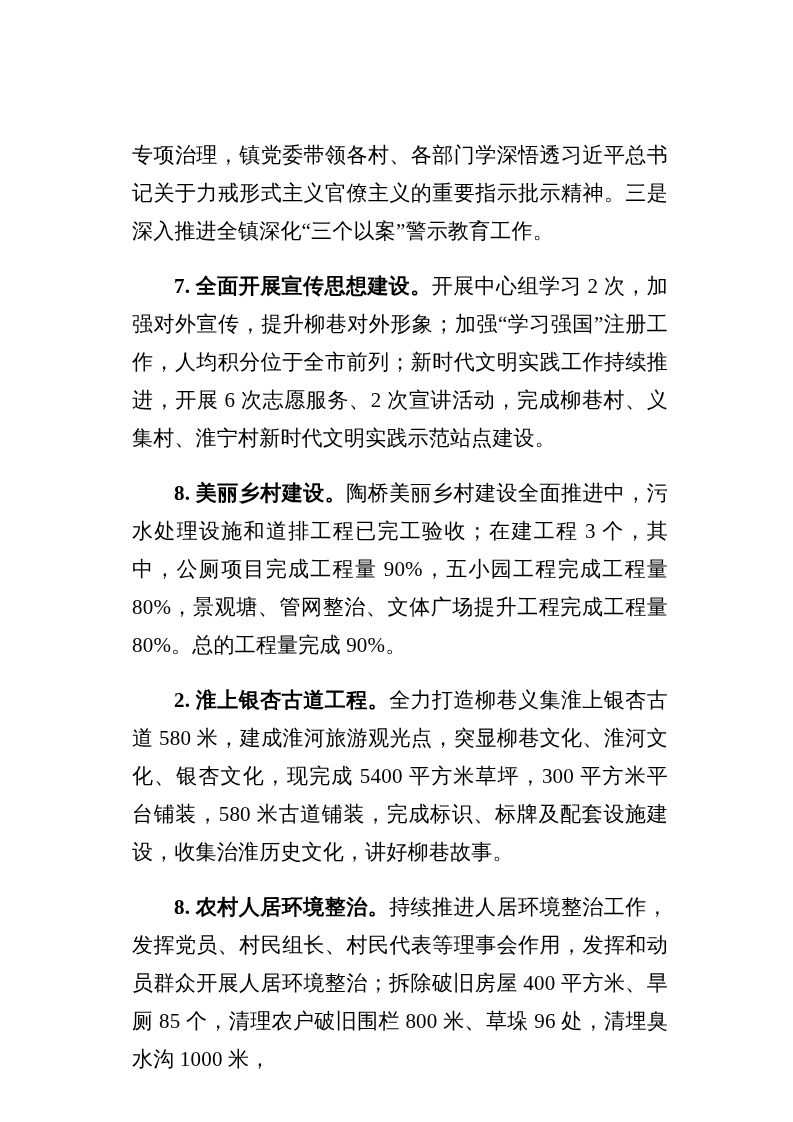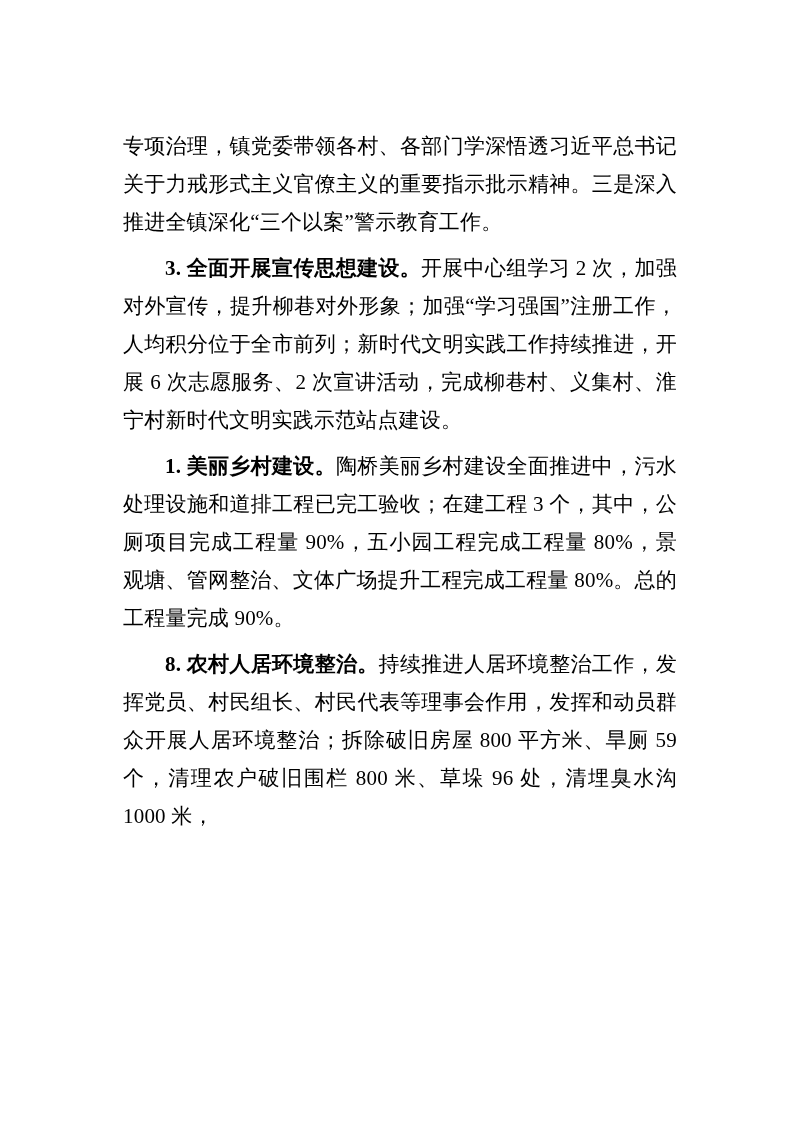--- a/index.html
+++ b/index.html
@@ -20,34 +20,35 @@
     width: 570px;
     color: #000000;
     font-family: "Liberation Serif", "DejaVu Serif", serif;
     font-size: 21px;
     line-height: 38px;
     text-align: justify;
     text-justify: inter-ideograph;
     letter-spacing: 0.2px;
   }
   .para {
-    margin: 8px;
+    margin: 17px;
     padding: 0;
     text-indent: 2em;
   }
   .para.no-indent {
     text-indent: 0;
   }
   .run-bold {
     font-weight: bold;
   }
 </style>
 </head>
 <body>
 
 <div class="page">
   <div class="doc-body">
       <p class="para no-indent"><span class="run-regular">专项治理，镇党委带领各村、各部门学深悟透习近平总书记关于力戒形式主义官僚主义的重要指示批示精神。三是深入推进全镇深化“三个以案”警示教育工作。</span></p>
-      <p class="para"><span class="run-bold">3. 全面开展宣传思想建设。</span><span class="run-regular">开展中心组学习 2 次，加强对外宣传，提升柳巷对外形象；加强“学习强国”注册工作，人均积分位于全市前列；新时代文明实践工作持续推进，开展 6 次志愿服务、2 次宣讲活动，完成柳巷村、义集村、淮宁村新时代文明实践示范站点建设。</span></p>
-      <p class="para"><span class="run-bold">1. 美丽乡村建设。</span><span class="run-regular">陶桥美丽乡村建设全面推进中，污水处理设施和道排工程已完工验收；在建工程 3 个，其中，公厕项目完成工程量 90%，五小园工程完成工程量 80%，景观塘、管网整治、文体广场提升工程完成工程量 80%。总的工程量完成 90%。</span></p>
-      <p class="para"><span class="run-bold">8. 农村人居环境整治。</span><span class="run-regular">持续推进人居环境整治工作，发挥党员、村民组长、村民代表等理事会作用，发挥和动员群众开展人居环境整治；拆除破旧房屋 800 平方米、旱厕 59 个，清理农户破旧围栏 800 米、草垛 96 处，清埋臭水沟 1000 米，</span></p>
+      <p class="para"><span class="run-bold">7. 全面开展宣传思想建设。</span><span class="run-regular">开展中心组学习 2 次，加强对外宣传，提升柳巷对外形象；加强“学习强国”注册工作，人均积分位于全市前列；新时代文明实践工作持续推进，开展 6 次志愿服务、2 次宣讲活动，完成柳巷村、义集村、淮宁村新时代文明实践示范站点建设。</span></p>
+      <p class="para"><span class="run-bold">8. 美丽乡村建设。</span><span class="run-regular">陶桥美丽乡村建设全面推进中，污水处理设施和道排工程已完工验收；在建工程 3 个，其中，公厕项目完成工程量 90%，五小园工程完成工程量 80%，景观塘、管网整治、文体广场提升工程完成工程量 80%。总的工程量完成 90%。</span></p>
+      <p class="para"><span class="run-bold">2. 淮上银杏古道工程。</span><span class="run-regular">全力打造柳巷义集淮上银杏古道 580 米，建成淮河旅游观光点，突显柳巷文化、淮河文化、银杏文化，现完成 5400 平方米草坪，300 平方米平台铺装，580 米古道铺装，完成标识、标牌及配套设施建设，收集治淮历史文化，讲好柳巷故事。</span></p>
+      <p class="para"><span class="run-bold">8. 农村人居环境整治。</span><span class="run-regular">持续推进人居环境整治工作，发挥党员、村民组长、村民代表等理事会作用，发挥和动员群众开展人居环境整治；拆除破旧房屋 400 平方米、旱厕 85 个，清理农户破旧围栏 800 米、草垛 96 处，清埋臭水沟 1000 米，</span></p>
     </div>
 </div>
 
 </body></html>

